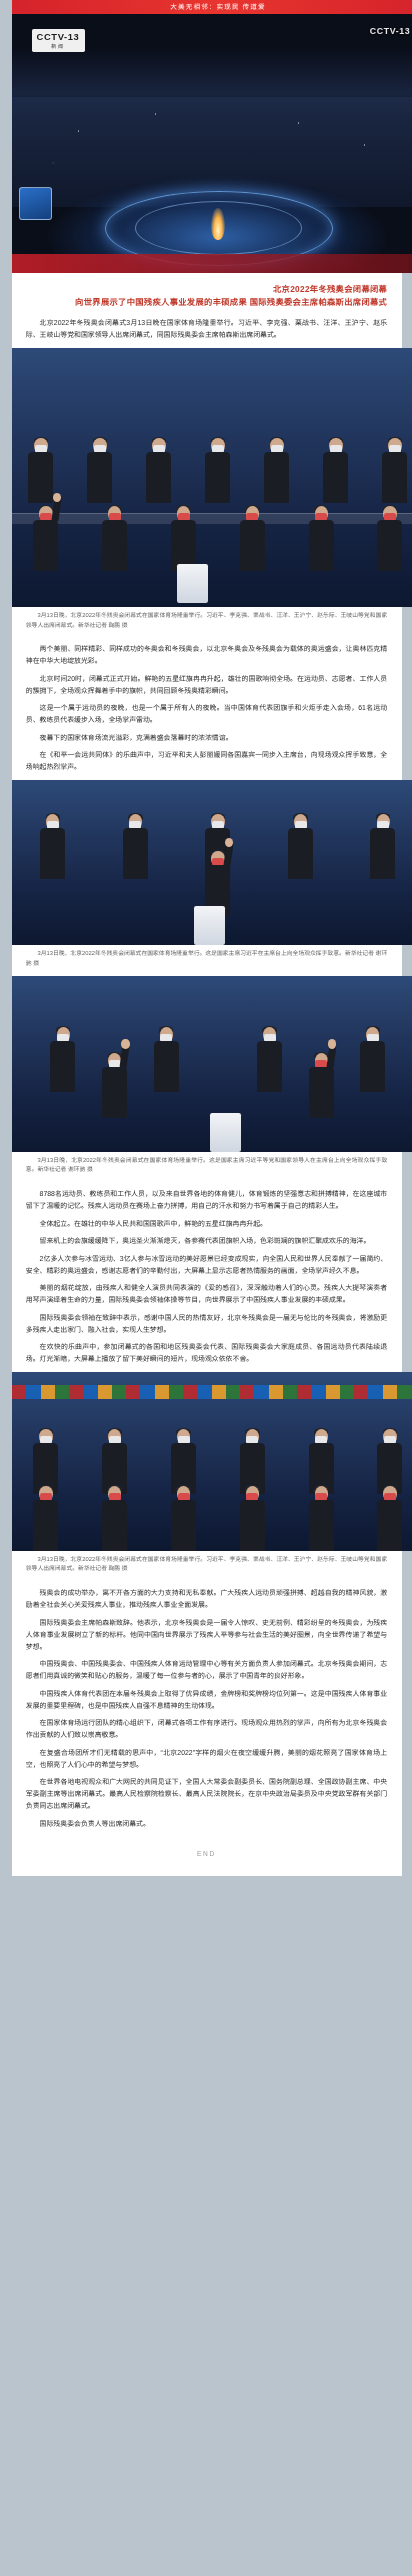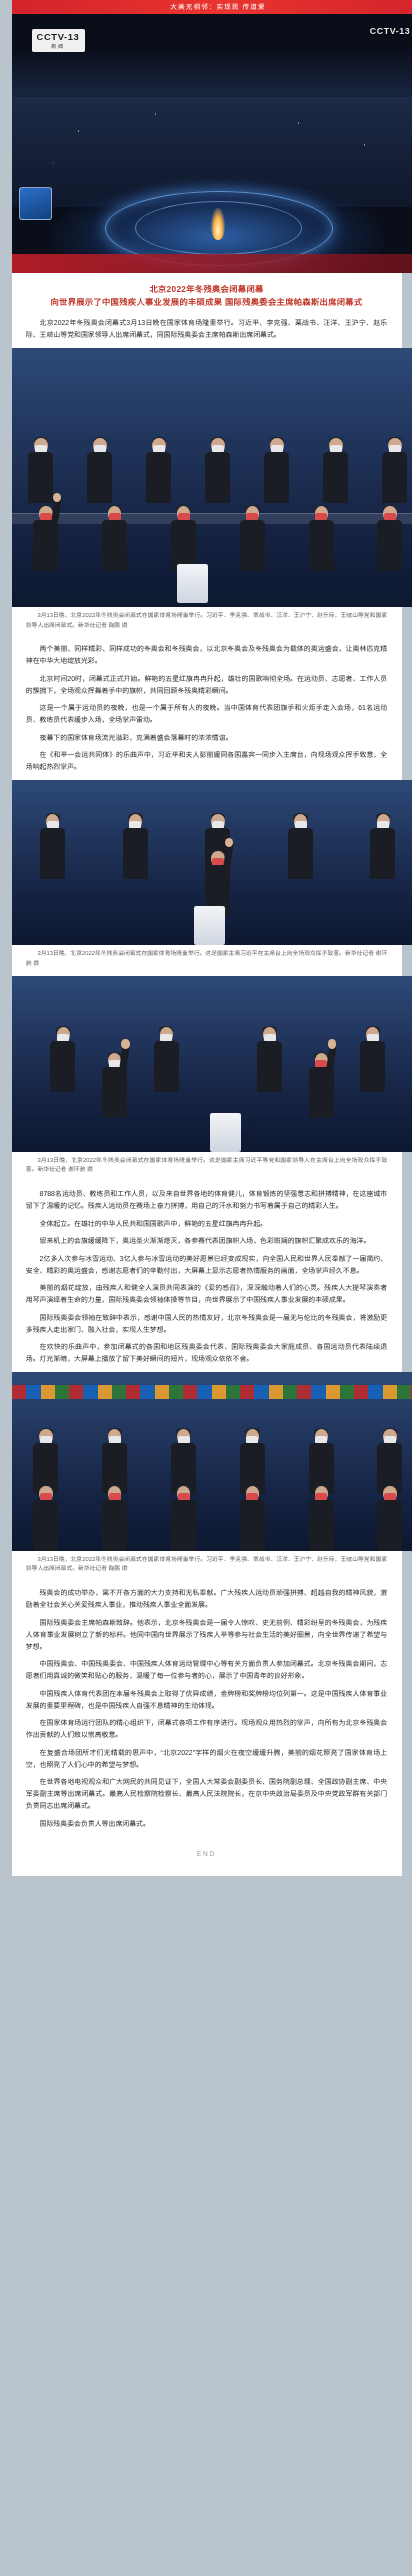--- a/index.html
+++ b/index.html
@@ -142,21 +142,21 @@
     position: absolute;
     left: 0;
     bottom: 0;
     width: 413px;
     height: 19px;
     background: linear-gradient(90deg, rgba(190,30,40,0.92), rgba(120,18,26,0.75));
   }
   
   .headline-wrap {
     padding: 10px 14.3px 3.3px 14.3px;
-    text-align: center;
+    text-align: right;
   }
   .headline-1 {
     color: #c0392b;
     font-size: 8.3px;
     font-weight: bold;
     line-height: 12px;
     letter-spacing: 0.3px;
   }
   .headline-2 {
     color: #c0392b;

